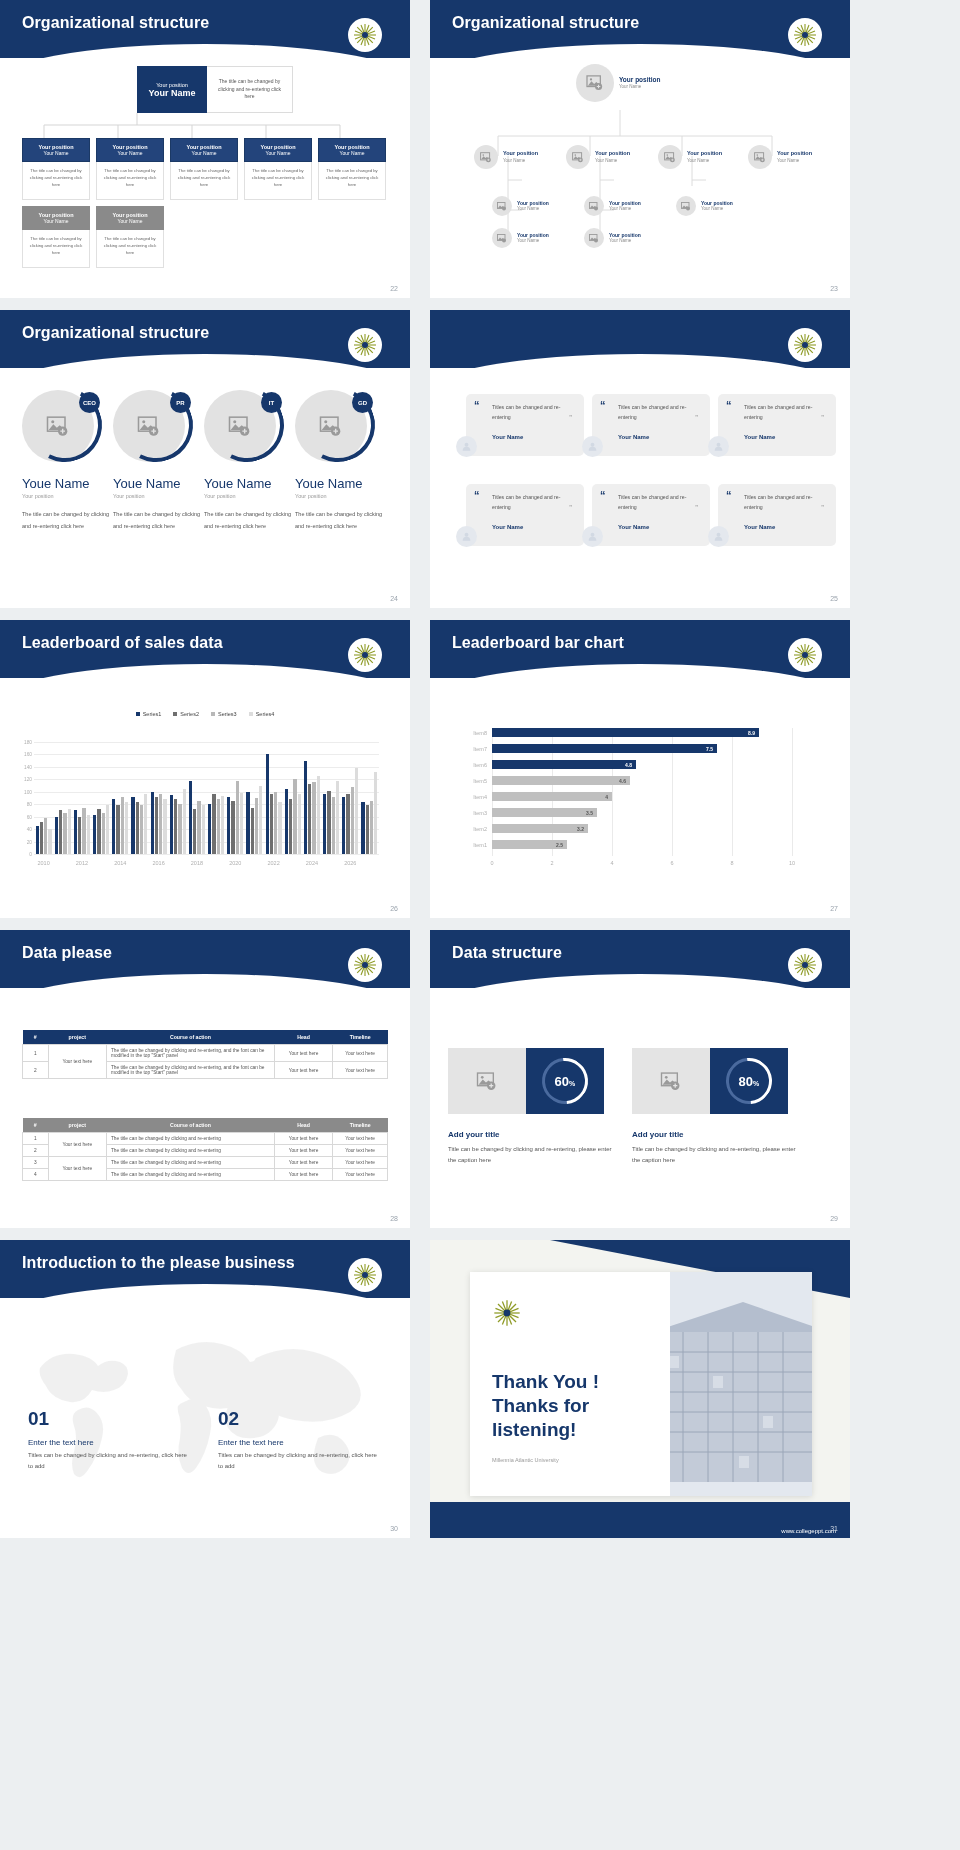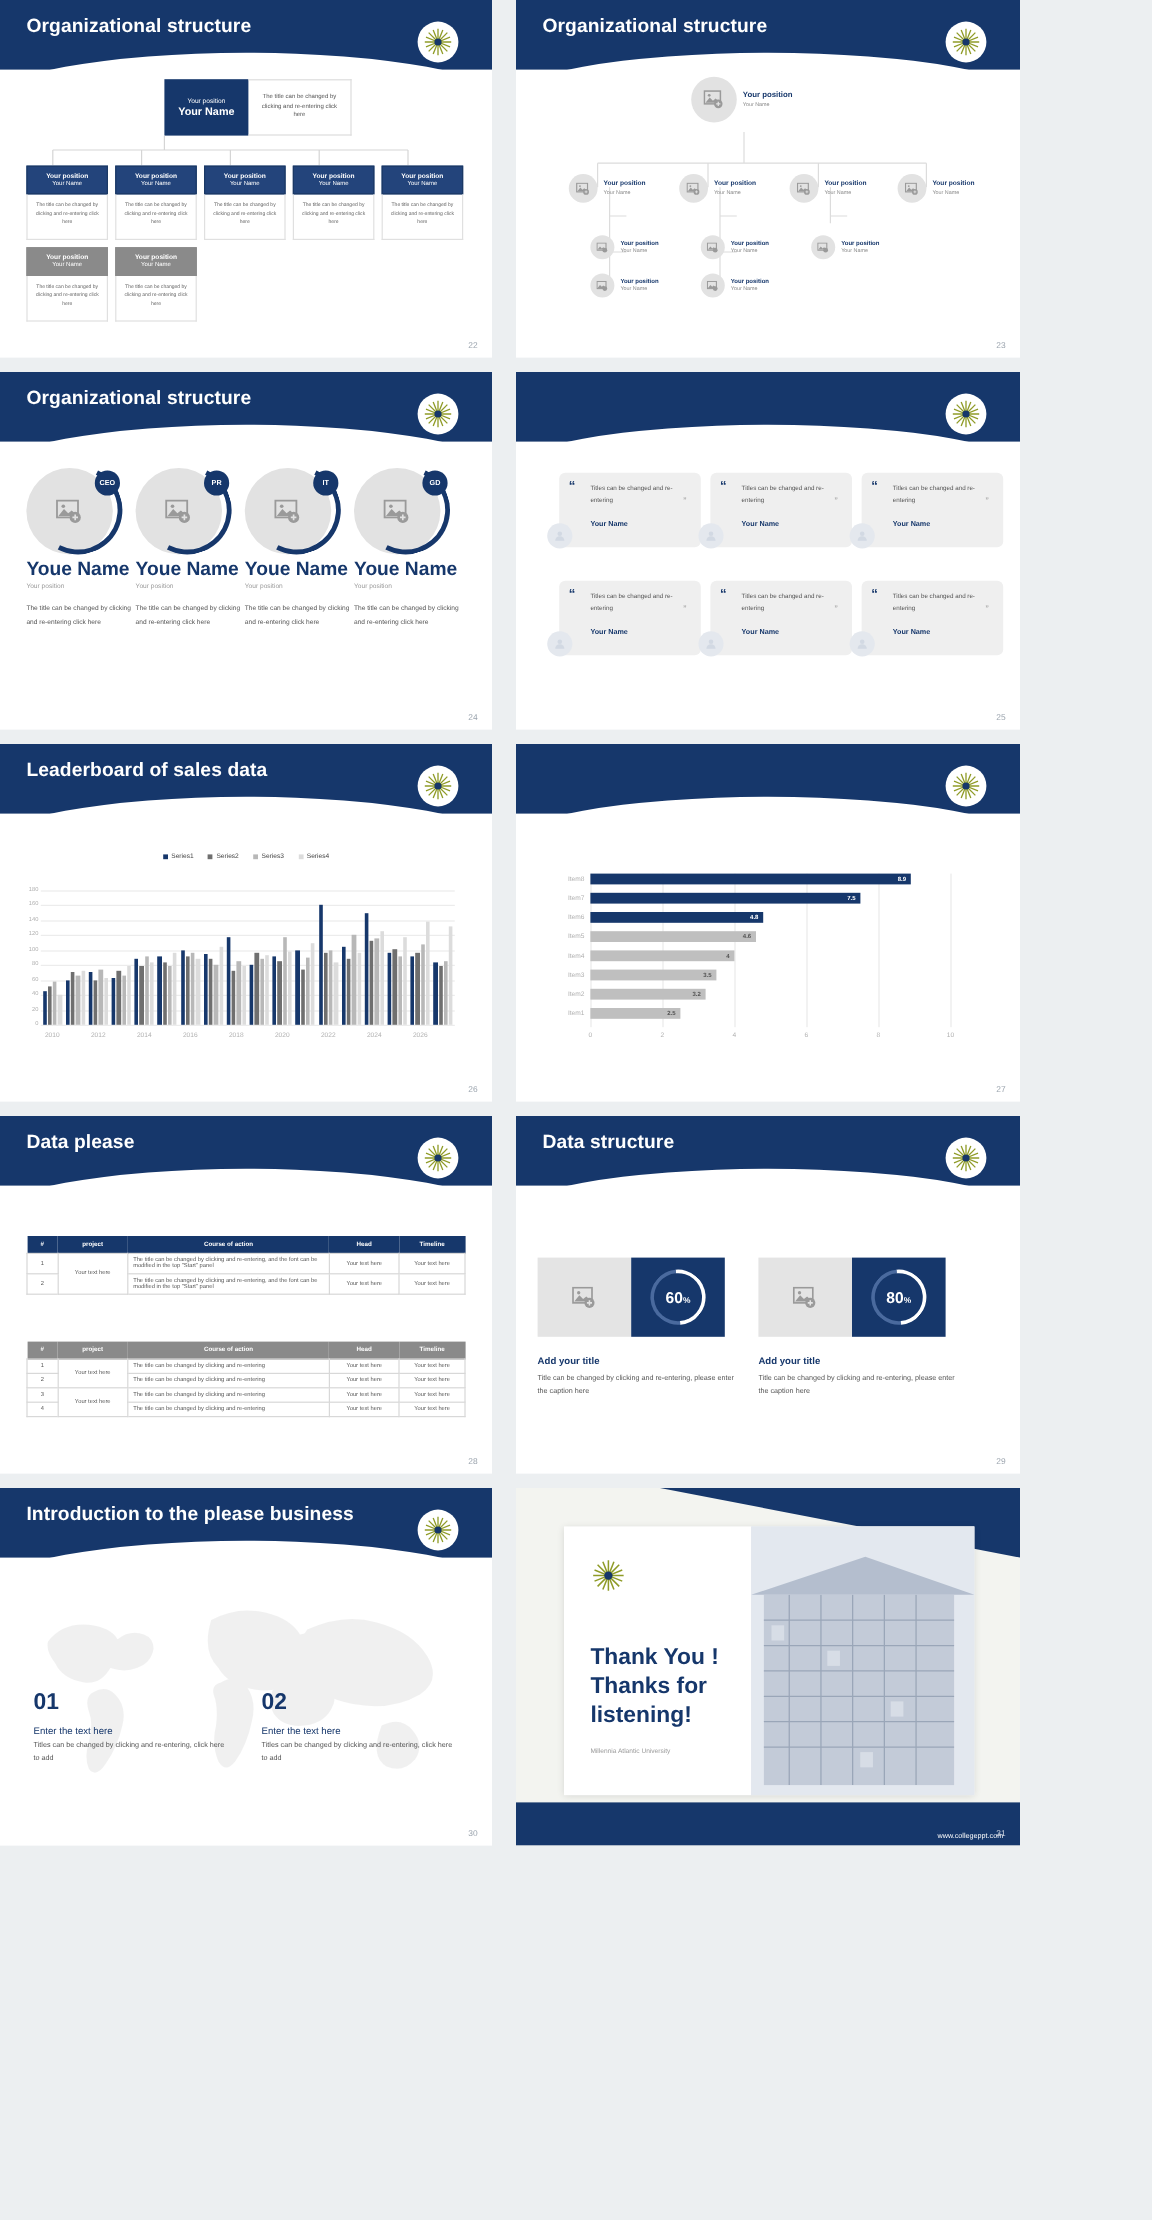--- a/index.html
+++ b/index.html
@@ -66,21 +66,21 @@
   
   .s24 .col { position:absolute; width:92px; text-align:left; }
   .s24 .circwrap { position:relative; width:80px; height:80px; }
   .s24 .circwrap .ring { position:absolute; left:6px; top:2px; width:74px; height:74px;
         border-radius:50%; border:4px solid #16376b; border-top-color:transparent;
         border-left-color:transparent; transform:rotate(-18deg); }
   .s24 .circwrap .disc { position:absolute; left:0; top:4px; width:72px; height:72px; }
   .s24 .badge { position:absolute; right:2px; top:6px; width:21px; height:21px; border-radius:50%;
         background:#16376b; color:#fff; font-size:6px; font-weight:bold; display:flex;
         align-items:center; justify-content:center; z-index:4; }
-  .s24 .nm { font-size:16px; font-weight:bold; color:#16376b; }
+  .s24 .nm { font-size:13px; font-weight:normal; color:#16376b; margin-top:10px; }
   .s24 .ps { font-size:5.5px; color:#9a9a9a; margin-top:2px; }
   .s24 .ds { font-size:5.5px; color:#555; margin-top:10px; line-height:2.1; }
 
   
   .s25 .qcard { position:absolute; width:118px; height:62px; background:#efefef; border-radius:5px; padding:9px 10px; }
   .s25 .qm { position:absolute; left:8px; top:8px; font-size:11px; color:#16376b; font-weight:bold; line-height:.6;}
   .s25 .qm2 { position:absolute; right:12px; top:22px; font-size:8px; color:#9a9a9a; line-height:.6;}
   .s25 .qt { font-size:5.2px; color:#555; line-height:1.9; padding-left:16px; }
   .s25 .qn { font-size:6px; font-weight:bold; color:#16376b; padding-left:16px; margin-top:11px; }
   .s25 .avt { position:absolute; width:21px; height:21px; border-radius:50%; background:#e4e8ee;
@@ -139,21 +139,21 @@
   .s30 .it p { font-size:6px; color:#555; line-height:1.9; margin-top:3px; }
 
   
   .s31 { background:#f3f4f0; }
   .s31 .tri { position:absolute; right:0; top:0; width:0; height:0;
               border-top:58px solid #16376b; border-left:300px solid transparent; }
   .s31 .bottombar { position:absolute; left:0; bottom:0; width:100%; height:36px; background:#16376b; }
   .s31 .bottombar span { position:absolute; right:14px; bottom:4px; color:#fff; font-size:6px; }
   .s31 .card { position:absolute; left:40px; top:32px; width:342px; height:224px; background:#fff;
                display:flex; box-shadow:0 1px 6px rgba(0,0,0,.12); }
-  .s31 .card .lft { width:156px; padding:26px 0 0 22px; position:relative; }
+  .s31 .card .lft { width:200px; padding:26px 0 0 22px; position:relative; }
   .s31 .card .lft .lg { width:30px; height:30px; margin-bottom:42px; }
   .s31 .ty1 { font-size:19px; font-weight:bold; color:#16376b; line-height:1.25; }
   .s31 .sub { font-size:5.5px; color:#9a9a9a; margin-top:16px; }
   .s31 .bld { flex:1; background:#dfe4ec; position:relative; overflow:hidden; }
 </style>
 </head>
 <body>
 
 <div class="grid">
 
@@ -837,20 +837,21 @@
         <div style="left: 201.25px;">2020</div>
         <div style="left: 239.583px;">2022</div>
         <div style="left: 277.917px;">2024</div>
         <div style="left: 316.25px;">2026</div>
       </div>
     <div class="pagenum">26</div>
   </div>
 
   <div class="slide right s27">
     <div class="band">
+      <h1>Leaderboard bar chart</h1>
       <div class="curve"></div>
     </div>
     <div class="logo">
       <svg width="26" height="26" viewBox="0 0 26 26">
           <g stroke="#8f9b27" stroke-width="1.1">
       <line x1="13" y1="13" x2="13" y2="2"></line>
             <line x1="13" y1="13" x2="20.8" y2="5.2"></line>
       <line x1="13" y1="13" x2="24" y2="13"></line>
             <line x1="13" y1="13" x2="20.8" y2="20.8"></line>
       <line x1="13" y1="13" x2="13" y2="24"></line>

